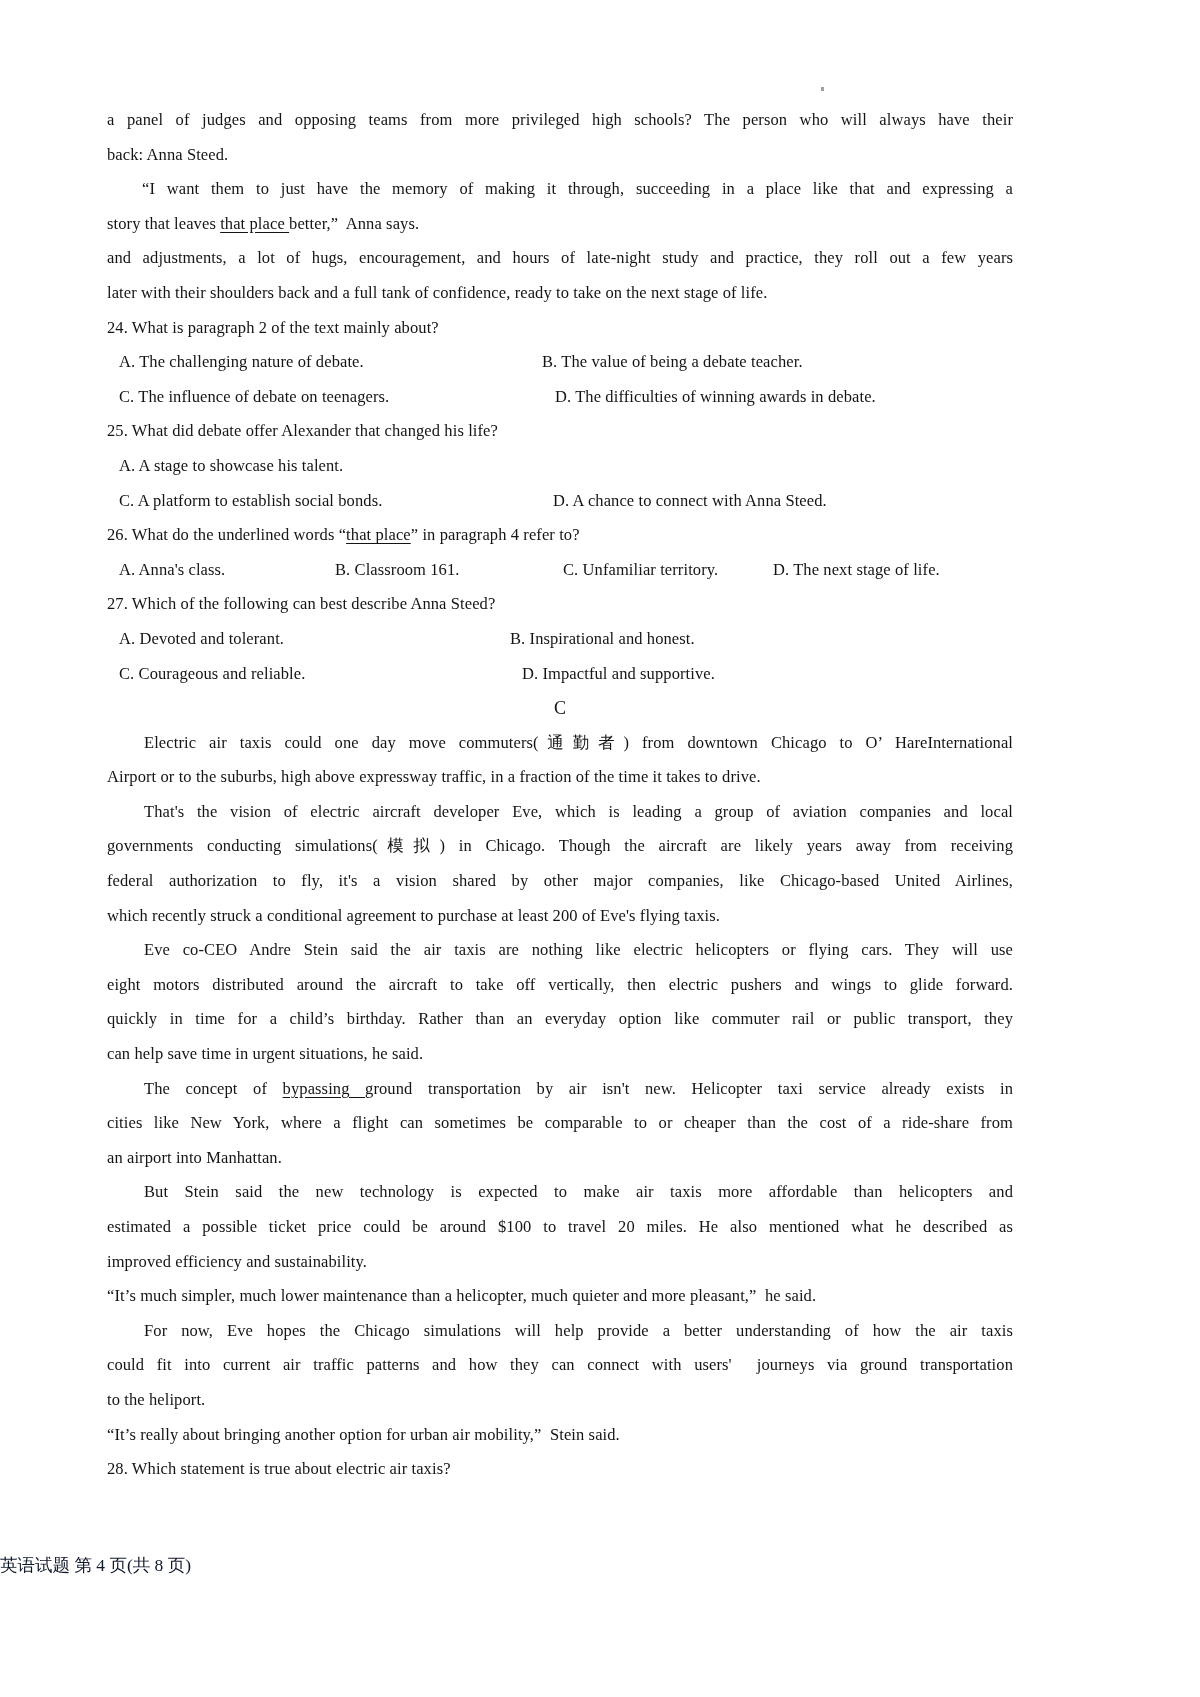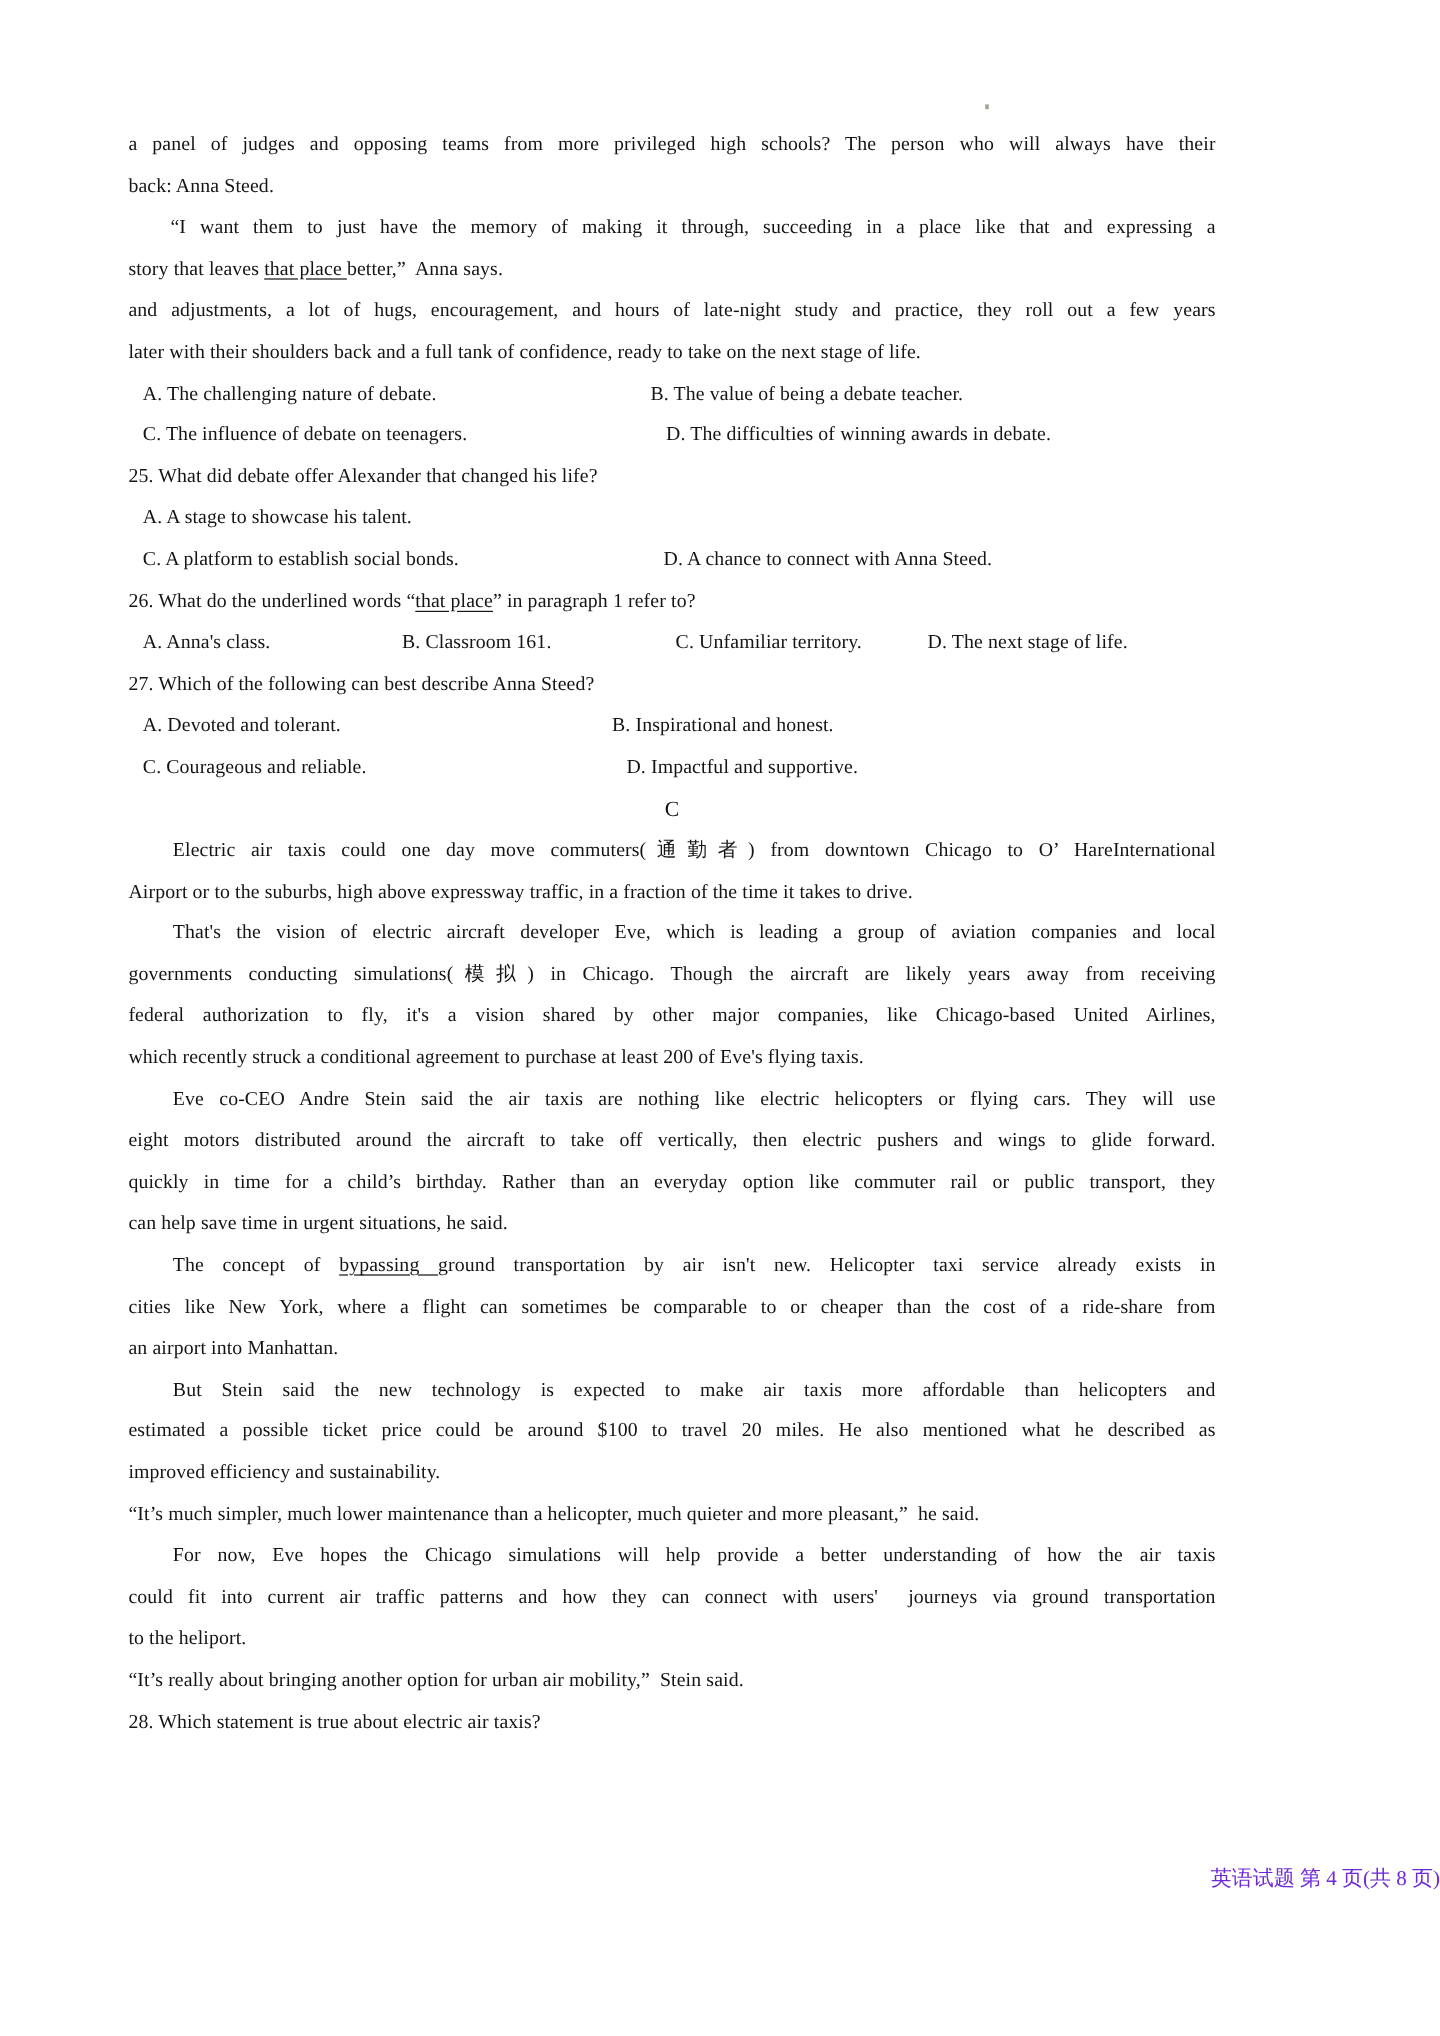--- a/index.html
+++ b/index.html
@@ -53,23 +53,23 @@
     text-decoration: underline;
     text-underline-offset: 3px;
   }
   .footer {
     position: absolute;
     left: 0;
     top: 1548px;
     width: 1200px;
     height: 34.6px;
     line-height: 34.6px;
-    text-align: right;
+    text-align: left;
     font-size: 17.5px;
-    color: #6d28d9;
+    color: #0f172a;
   }
   .speck {
     position: absolute;
     left: 821px;
     top: 87px;
     width: 3px;
     height: 4px;
     background: #948f82;
     opacity: 0.85;
   }
@@ -79,37 +79,38 @@
 
 <div class="page">
   <span class="speck"></span>
   <div class="content" id="content">
       <div class="line p j"><span>a panel of judges and opposing teams from more privileged high schools? The person who will always have their</span></div>
       <div class="line p"><span>back: Anna Steed.</span></div>
       <div class="line p j" style="padding-left: 35px;"><span>“I want them to just have the memory of making it through, succeeding in a place like that and expressing a</span></div>
       <div class="line p"><span>story that leaves </span><span class="u">that place </span><span>better,”&nbsp; Anna says.</span></div>
       <div class="line p j"><span>and adjustments, a lot of hugs, encouragement, and hours of late-night study and practice, they roll out a few years</span></div>
       <div class="line p"><span>later with their shoulders back and a full tank of confidence, ready to take on the next stage of life.</span></div>
+      <div class="line p"><span>24. What is paragraph 2 of the text mainly about?</span></div>
       <div class="line p">
         <span class="opt" style="left: 12px;">A. The challenging nature of debate.</span>
         <span class="opt" style="left: 435px;">B. The value of being a debate teacher.</span>
       </div>
       <div class="line p">
         <span class="opt" style="left: 12px;">C. The influence of debate on teenagers.</span>
         <span class="opt" style="left: 448px;">D. The difficulties of winning awards in debate.</span>
       </div>
       <div class="line p"><span>25. What did debate offer Alexander that changed his life?</span></div>
       <div class="line p">
         <span class="opt" style="left: 12px;">A. A stage to showcase his talent.</span>
       </div>
       <div class="line p">
         <span class="opt" style="left: 12px;">C. A platform to establish social bonds.</span>
         <span class="opt" style="left: 446px;">D. A chance to connect with Anna Steed.</span>
       </div>
-      <div class="line p"><span>26. What do the underlined words “</span><span class="u">that place</span><span>” in paragraph 1 refer to?</span></div>
+      <div class="line p"><span>26. What do the underlined words “</span><span class="u">that place</span><span>” in paragraph 4 refer to?</span></div>
       <div class="line p">
         <span class="opt" style="left: 12px;">A. Anna's class.</span>
         <span class="opt" style="left: 228px;">B. Classroom 161.</span>
         <span class="opt" style="left: 456px;">C. Unfamiliar territory.</span>
         <span class="opt" style="left: 666px;">D. The next stage of life.</span>
       </div>
       <div class="line p"><span>27. Which of the following can best describe Anna Steed?</span></div>
       <div class="line p">
         <span class="opt" style="left: 12px;">A. Devoted and tolerant.</span>
         <span class="opt" style="left: 403px;">B. Inspirational and honest.</span>

